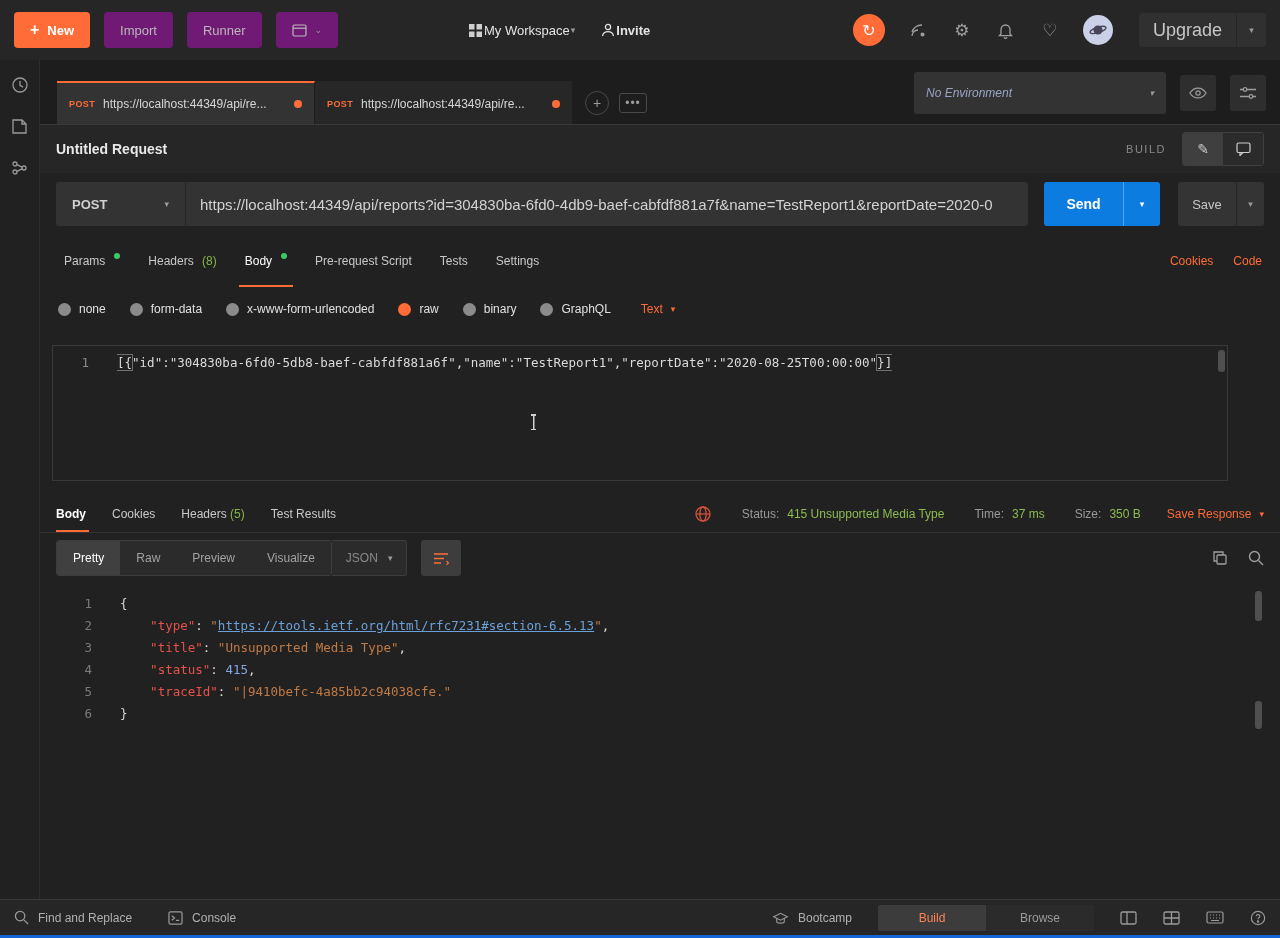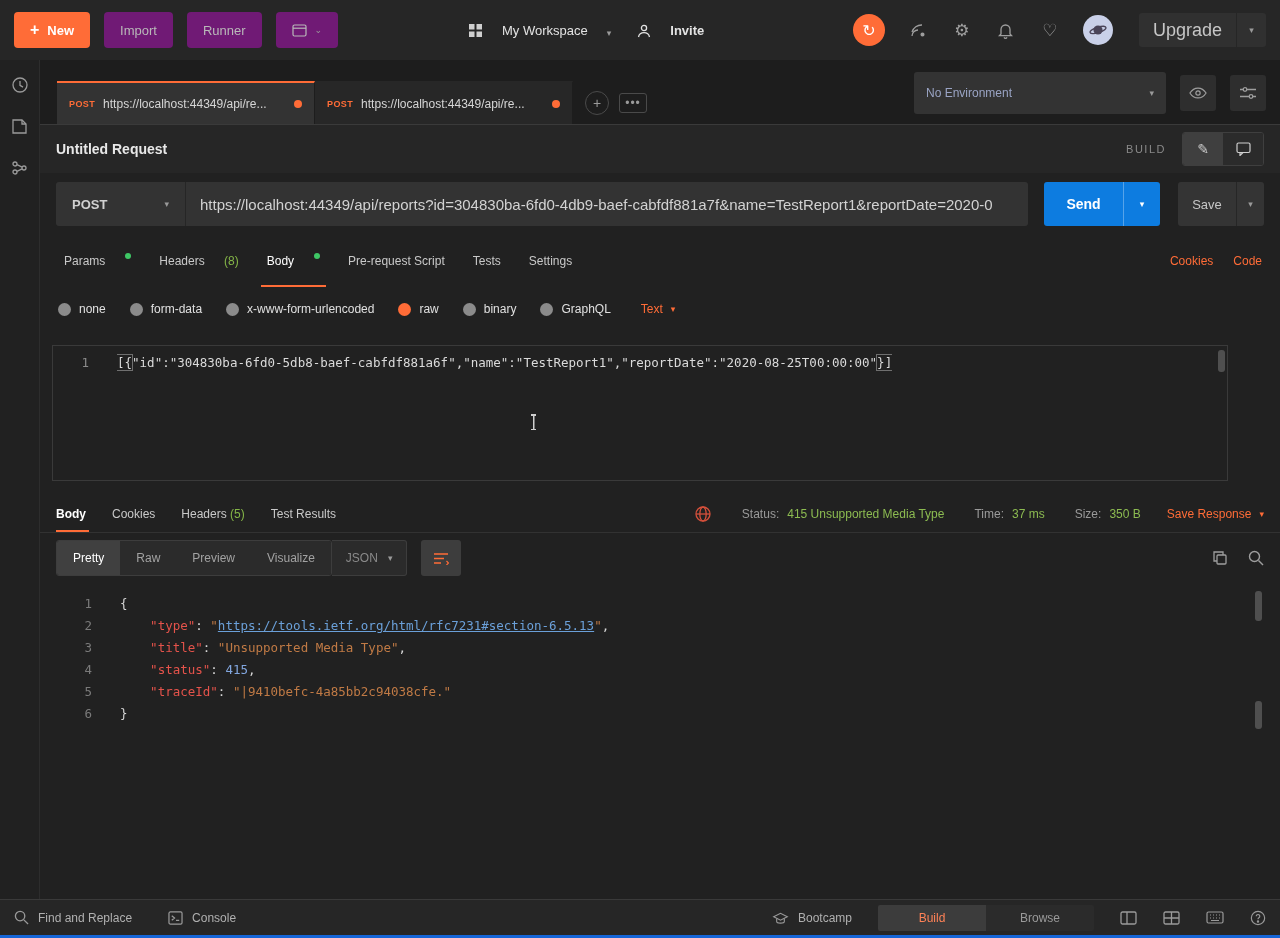--- a/index.html
+++ b/index.html
@@ -9,21 +9,21 @@
   .app { width:1280px; height:938px; display:flex; flex-direction:column; background:#212121; color:#d0d0d0; font-size:12px; }
 
   
   .topbar { height:60px; background:#262626; display:flex; align-items:center; padding:0 14px; position:relative; flex-shrink:0; }
   .hgroup-left { display:flex; align-items:center; gap:14px; }
   .btn { height:36px; border-radius:4px; background:#701a75; color:#b9b9b9; display:inline-flex; align-items:center; justify-content:center; padding:0 16px; font-size:13px; gap:8px; }
   .btn.new { background:#ff6c37; color:#fff; font-weight:700; }
   .plus-ic { font-size:16px; font-weight:700; line-height:1; }
   .chev { font-size:9px; color:#9a9a9a; }
   .hgroup-center { position:absolute; left:468px; top:0; height:60px; display:flex; align-items:center; gap:26px; }
-  .hbtn { display:inline-flex; align-items:flex-end; gap:19px; color:#e3e3e3; font-size:13px; }
+  .hbtn { display:inline-flex; align-items:center; gap:1px; color:#e3e3e3; font-size:13px; }
   .hbtn.invite { font-weight:700; }
   .hgroup-right { margin-left:auto; display:flex; align-items:center; gap:22px; }
   .sync-btn { width:32px; height:32px; border-radius:50%; background:#ff6c37; color:#fff; display:flex; align-items:center; justify-content:center; font-size:16px; }
   .icon-btn { width:22px; height:22px; display:flex; align-items:center; justify-content:center; color:#9e9e9e; font-size:17px; }
   .avatar { width:30px; height:30px; border-radius:50%; background:#c9d0e8; display:flex; align-items:center; justify-content:center; overflow:hidden; }
   .upgrade-split { display:flex; margin-left:4px; }
   .upgrade-split .main { height:34px; padding:0 14px; background:#303030; border-radius:3px 0 0 3px; color:#c6c6c6; font-size:18px; display:flex; align-items:center; }
   .upgrade-split .dd { height:34px; width:30px; background:#303030; border-left:1px solid #262626; border-radius:0 3px 3px 0; display:flex; align-items:center; justify-content:center; }
 
   .main-row { flex:1; display:flex; min-height:0; }
@@ -39,21 +39,21 @@
   .tabs { display:flex; align-items:flex-end; margin-left:17px; }
   .tab { width:258px; height:43px; background:#272727; display:flex; align-items:center; padding:0 12px; gap:8px; border-top:2px solid transparent; border-right:1px solid #1d1d1d; }
   .tab.active { background:#333333; border-top-color:#ff6c37; }
   .tmethod { font-size:9px; font-weight:700; color:#ff6c37; letter-spacing:.4px; flex-shrink:0; }
   .ttitle { flex:1; overflow:hidden; white-space:nowrap; color:#d6d6d6; font-size:12px; }
   .odot { width:8px; height:8px; border-radius:50%; background:#ff6c37; flex-shrink:0; }
   .tab-extras { display:flex; align-items:center; height:43px; gap:10px; margin-left:12px; }
   .tab-add { width:24px; height:24px; border:1px solid #4a4a4a; border-radius:50%; color:#9a9a9a; display:flex; align-items:center; justify-content:center; font-size:14px; }
   .tab-more { width:28px; height:20px; border:1px solid #4a4a4a; border-radius:3px; color:#9a9a9a; display:flex; align-items:center; justify-content:center; font-size:12px; letter-spacing:1px; }
   .env-area { position:absolute; right:14px; top:12px; display:flex; gap:14px; align-items:center; }
-  .env-select { width:252px; height:42px; background:#333333; border-radius:3px; display:flex; align-items:center; padding:0 12px; }
+  .env-select { width:252px; height:42px; background:#333333; border-radius:3px; display:flex; align-items:center; padding:0 12px;font-style:italic; }
   .env-select .lbl { color:#9aa4c4; font-size:12px; flex:1; text-align:left; }
   .sq-btn { width:36px; height:36px; background:#2e2e2e; border-radius:3px; display:flex; align-items:center; justify-content:center; color:#9e9e9e; }
 
   
   .title-row { height:48px; display:flex; align-items:center; padding:0 16px; background:#262626; flex-shrink:0; }
   .req-title { font-size:14px; font-weight:700; color:#e8e8e8; }
   .title-right { margin-left:auto; display:flex; align-items:center; gap:16px; }
   .mode-label { font-size:11px; letter-spacing:1.5px; color:#8a8a8a; }
   .edit-group { display:flex; border:1px solid #3f3f3f; border-radius:3px; overflow:hidden; }
   .edit-group button { width:40px; height:32px; display:flex; align-items:center; justify-content:center; color:#cfcfcf; }
@@ -70,21 +70,21 @@
   .send-split .main { height:44px; width:79px; background:#0d7ce0; color:#fff; font-size:14px; font-weight:700; border-radius:3px 0 0 3px; display:flex; align-items:center; justify-content:center; }
   .send-split .dd { height:44px; width:37px; background:#0d7ce0; border-left:1px solid rgba(255,255,255,.3); border-radius:0 3px 3px 0; display:flex; align-items:center; justify-content:center; }
   .send-split .dd .chev { color:#fff; }
   .save-split { display:flex; margin-left:18px; }
   .save-split .main { height:44px; width:58px; background:#343434; color:#c6c6c6; font-size:13px; border-radius:3px 0 0 3px; display:flex; align-items:center; justify-content:center; }
   .save-split .dd { height:44px; width:28px; background:#343434; border-left:1px solid #262626; border-radius:0 3px 3px 0; display:flex; align-items:center; justify-content:center; }
 
   
   .reqtabs-row { height:52px; display:flex; align-items:center; padding:0 10px; flex-shrink:0; }
   .rtabs { display:flex; height:100%; }
-  .rtab { display:flex; align-items:center; padding:0 14px; color:#c9c9c9; font-size:12px; position:relative; gap:16px; }
+  .rtab { display:flex; align-items:center; padding:0 14px; color:#c9c9c9; font-size:12px; position:relative; gap:5px; }
   .rtab.active { color:#ffffff; }
   .rtab.active::after { content:""; position:absolute; left:8px; right:8px; bottom:0; height:2px; background:#ff6c37; }
   .count { color:#84b547; }
   .gdot { width:6px; height:6px; border-radius:50%; background:#3ec765; display:inline-block; margin-left:4px; position:relative; top:-5px; }
   .reqtabs-right { margin-left:auto; display:flex; gap:20px; padding-right:8px; }
   .orange { color:#ff6c37; }
   .link-btn { font-size:12px; }
 
   
   .radio-row { height:44px; display:flex; align-items:center; padding:0 18px; gap:24px; flex-shrink:0; }

